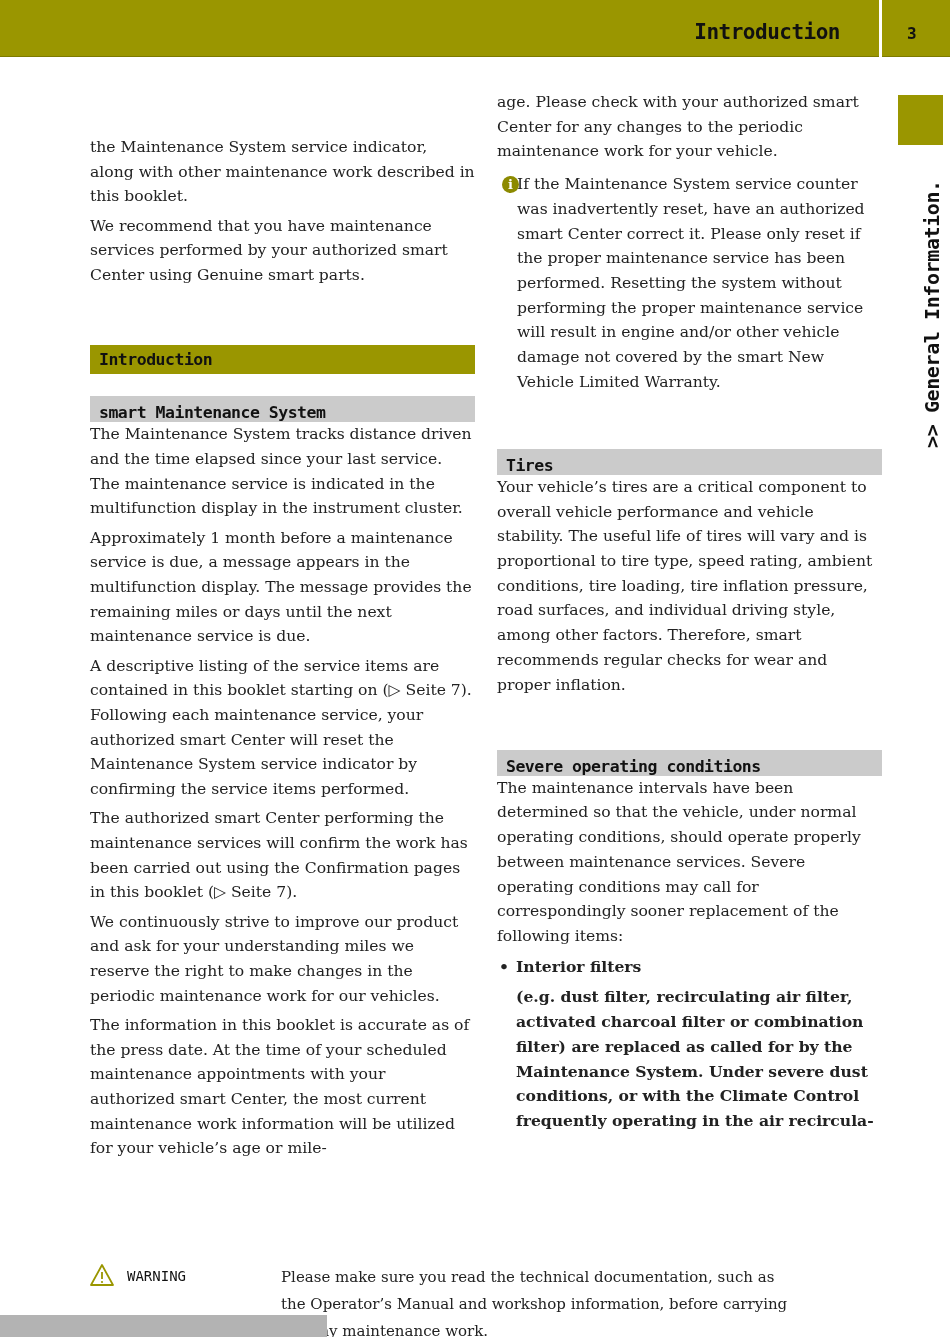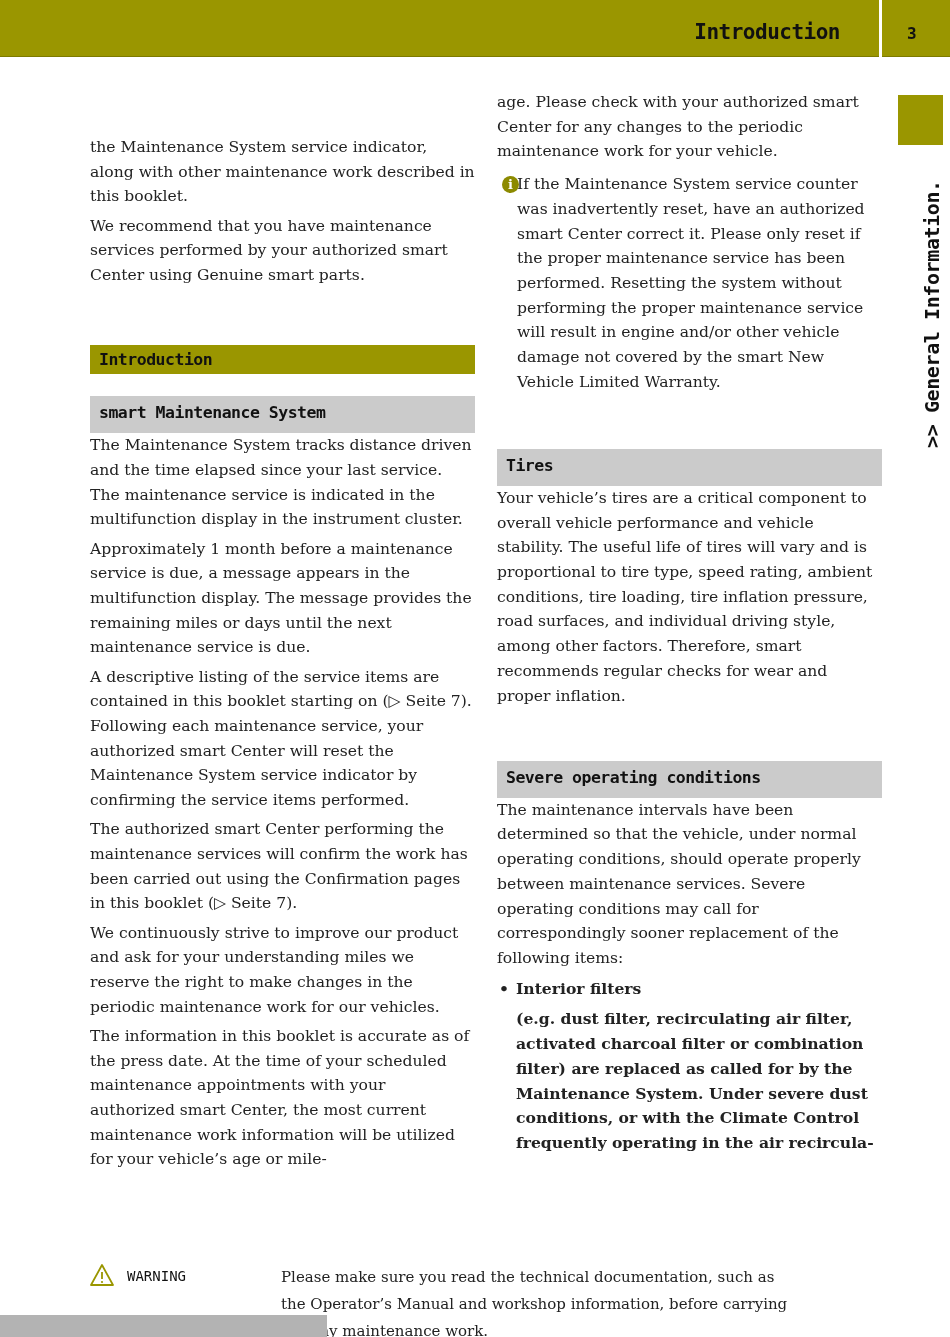--- a/index.html
+++ b/index.html
@@ -10,21 +10,21 @@
   .page-num-box { position:absolute; left:882px; top:0; width:68px; height:56px; background:#9a9600; border-bottom:1px solid #7d7a00; }
   .page-num { position:absolute; left:907px; top:24px; font-family:"DejaVu Sans Mono", monospace; font-weight:bold; font-size:16px; color:#111; }
   .side-tab { position:absolute; left:898px; top:95px; width:45px; height:50px; background:#9a9600; }
   .side-label { position:absolute; left:897px; top:160px; width:30px; height:290px; }
   .side-label span { position:absolute; left:0; top:0; transform-origin:0 0; transform:translate(23px,288px) rotate(-90deg); white-space:nowrap; font-family:"DejaVu Sans Mono", monospace; font-weight:bold; font-size:20px; color:#111; letter-spacing:-0.4px; }
   .col { position:absolute; width:385px; font-size:15.6px; line-height:24.7px; }
   .col-left { left:90px; top:90px;margin-top:45px; }
   .col-right { left:497px; top:90px; }
   p { margin:0 0 4.5px 0; }
   .hdr-olive { background:#9a9600; height:29px; line-height:29px; padding-left:9px; font-family:"DejaVu Sans Mono", monospace; font-weight:bold; font-size:16.5px; color:#111; margin:0; letter-spacing:-0.5px;}
-  .hdr-gray { background:#cbcbcb; height:37px; line-height:33px; padding-left:9px; font-family:"DejaVu Sans Mono", monospace; font-weight:bold; font-size:16.5px; color:#111; margin:0; letter-spacing:-0.5px;}
+  .hdr-gray { background:#cbcbcb; height:26px; line-height:33px; padding-left:9px; font-family:"DejaVu Sans Mono", monospace; font-weight:bold; font-size:16.5px; color:#111; margin:0; letter-spacing:-0.5px;}
   .note { position:relative; padding-left:20px; }
   .info-icon { position:absolute; left:5px; top:4px; width:17px; height:17px; border-radius:50%; background:#8c8a00; color:#fff; font-family:"DejaVu Serif", serif; font-weight:bold; font-size:13px; line-height:17px; text-align:center; }
   .bullet-row { position:relative; padding-left:19px; font-weight:bold; }
   .bullet-dot { position:absolute; left:2px; top:0; font-weight:bold; }
   .indent { padding-left:19px;font-weight:bold; }
   .warn-icon { position:absolute; left:89px; top:1263px; width:26px; height:24px; }
   .warn-label { position:absolute; left:127px; top:1268px; font-family:"DejaVu Sans Mono", monospace; font-weight:normal; font-size:14px; color:#111; }
   .warn-text { position:absolute; left:281px; top:1264px; width:520px; font-size:15px; line-height:27px; color:#222; }
   .footer-bar { position:absolute; left:0; top:1315px; width:327px; height:22px; background:#b3b3b3; }
 </style>

